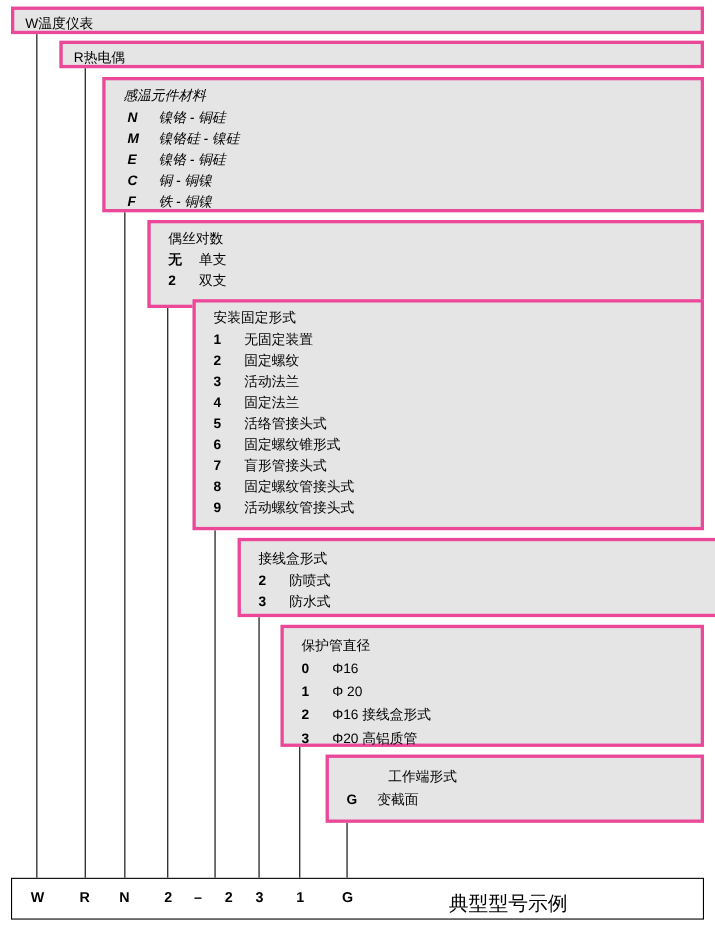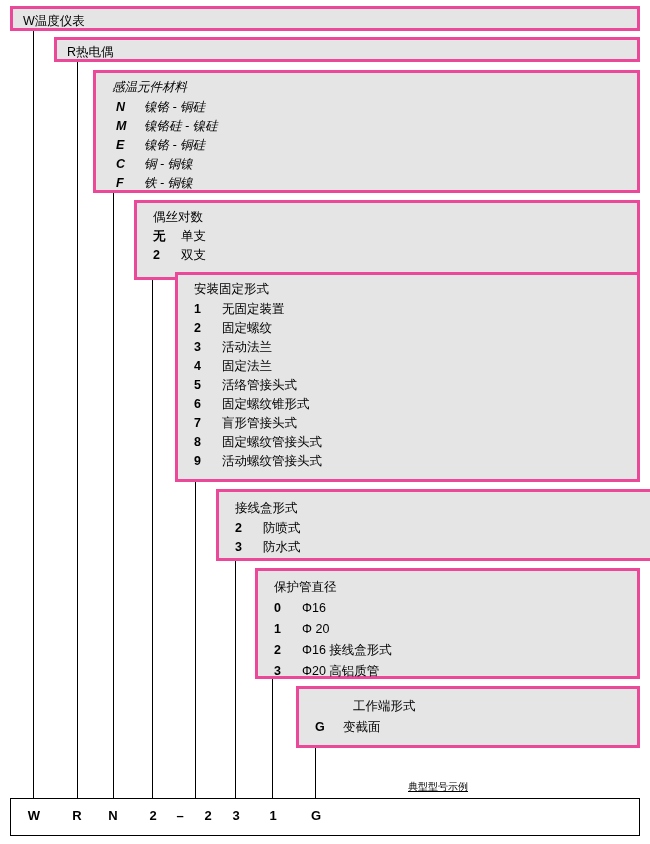--- a/index.html
+++ b/index.html
@@ -59,26 +59,25 @@
     position:absolute;
     top:808px;
     font-size:13px;
     font-weight:bold;
     text-align:center;
     width:24px;
     z-index:7;
   }
   .legend-note{
     position:absolute;
-    top:780px;
+    top:809px;
     left:408px;
-    font-size:10px;
+    font-size:18px;
     z-index:7;
     white-space:nowrap;
-    text-decoration:underline;
   }
 </style>
 </head>
 <body>
 
 <div id="stage">
 
   <div class="stem" style="left:33px;top:30px;height:768px;"></div>
   <div class="stem" style="left:77px;top:61px;height:737px;"></div>
   <div class="stem" style="left:113px;top:192px;height:606px;"></div>

